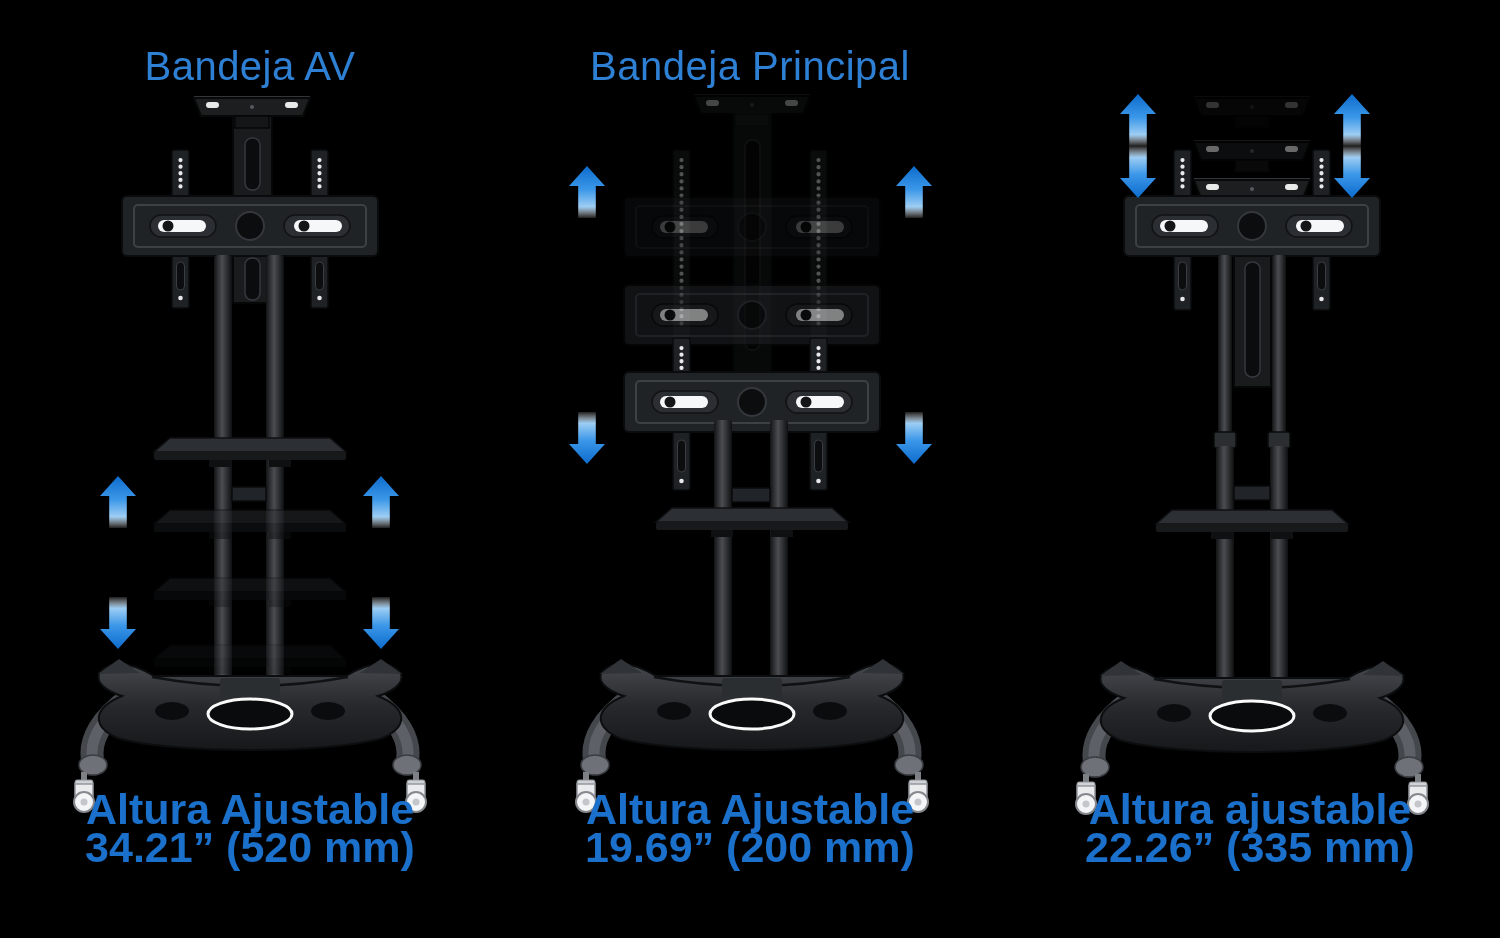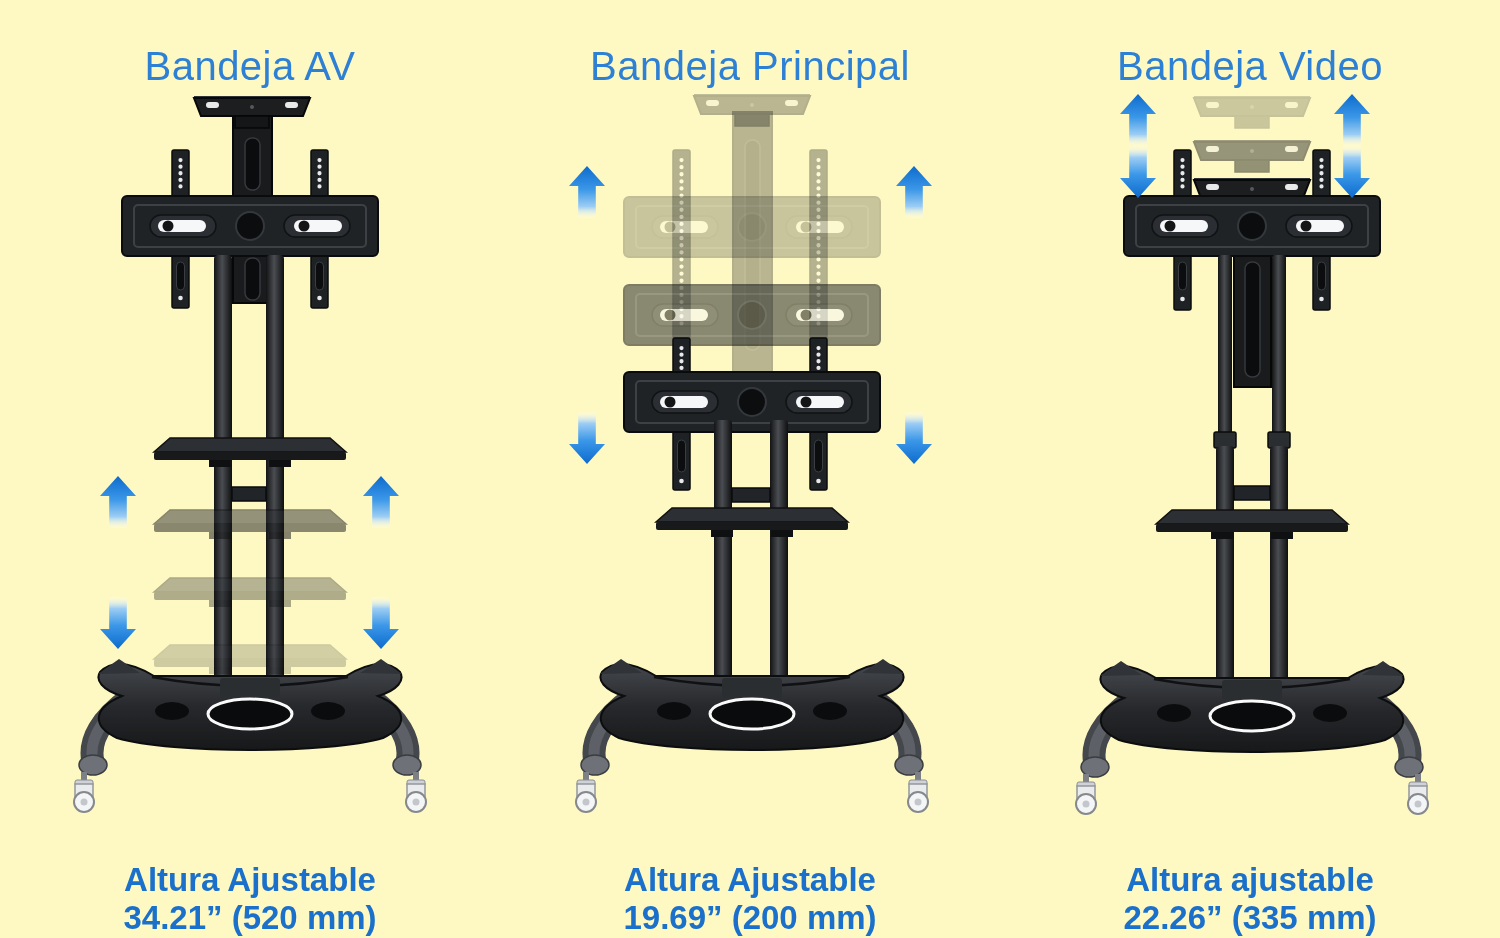--- a/index.html
+++ b/index.html
@@ -1,45 +1,44 @@
 <!DOCTYPE html>
 <html style="--title-blue: #2e80d5; --caption-blue: #1a70ca; --arrow-blue-dark: #0d6bcd; --arrow-blue-mid: #3b97e8; --arrow-blue-light: #9ccdf4; --arrow-blue-fade: #ffffff;"><head>
 <meta charset="utf-8">
 <style>
   html,body { margin:0; padding:0; background:#ffffff; }
   .stage {
-    position:relative; width:1500px; height:938px; background:#fef9c3;
+    position:relative; width:1500px; height:938px; background:#000000;
     overflow:hidden; font-family:"Liberation Sans", sans-serif;
   }
   .panel-title {
     position:absolute; top:44px; width:500px; text-align:center;
     font-size:40px; font-weight:400; color:var(--title-blue,#2e80d5);
     letter-spacing:0.5px;
   }
   .panel-caption {
-    position:absolute; top:861px; width:500px; text-align:center;
-    font-size:33px; font-weight:700; color:var(--caption-blue,#1a70ca);
+    position:absolute; top:790px; width:500px; text-align:center;
+    font-size:43px; font-weight:700; color:var(--caption-blue,#1a70ca);
     line-height:38px;
   }
   .p1 { left:0; } .p2 { left:500px; } .p3 { left:1000px; }
   svg.illustration { position:absolute; left:0; top:0; }
   
   .st-dark  { stop-color:var(--arrow-blue-dark,#0d6bcd); }
   .st-mid   { stop-color:var(--arrow-blue-mid,#3b97e8); }
   .st-light { stop-color:var(--arrow-blue-light,#9ccdf4); }
   .st-fade  { stop-color:var(--arrow-blue-fade,#ffffff); stop-opacity:0.12; }
 </style>
 </head>
 <body>
 
 <div class="stage">
 
   <div class="panel-title p1">Bandeja AV</div>
   <div class="panel-title p2">Bandeja Principal</div>
-  <div class="panel-title p3">Bandeja Video</div>
 
   <svg class="illustration" width="1500" height="938" viewBox="0 0 1500 938">
     <defs>
       <linearGradient id="gradPole" x1="0" y1="0" x2="1" y2="0">
         <stop offset="0" stop-color="#121315"></stop>
           <stop offset="0.45" stop-color="#4a4d51"></stop>
           <stop offset="1" stop-color="#0e0f10"></stop>
       </linearGradient>
       <linearGradient id="gradBody" x1="0" y1="0" x2="0" y2="1">
         <stop offset="0" stop-color="#45484d"></stop>

